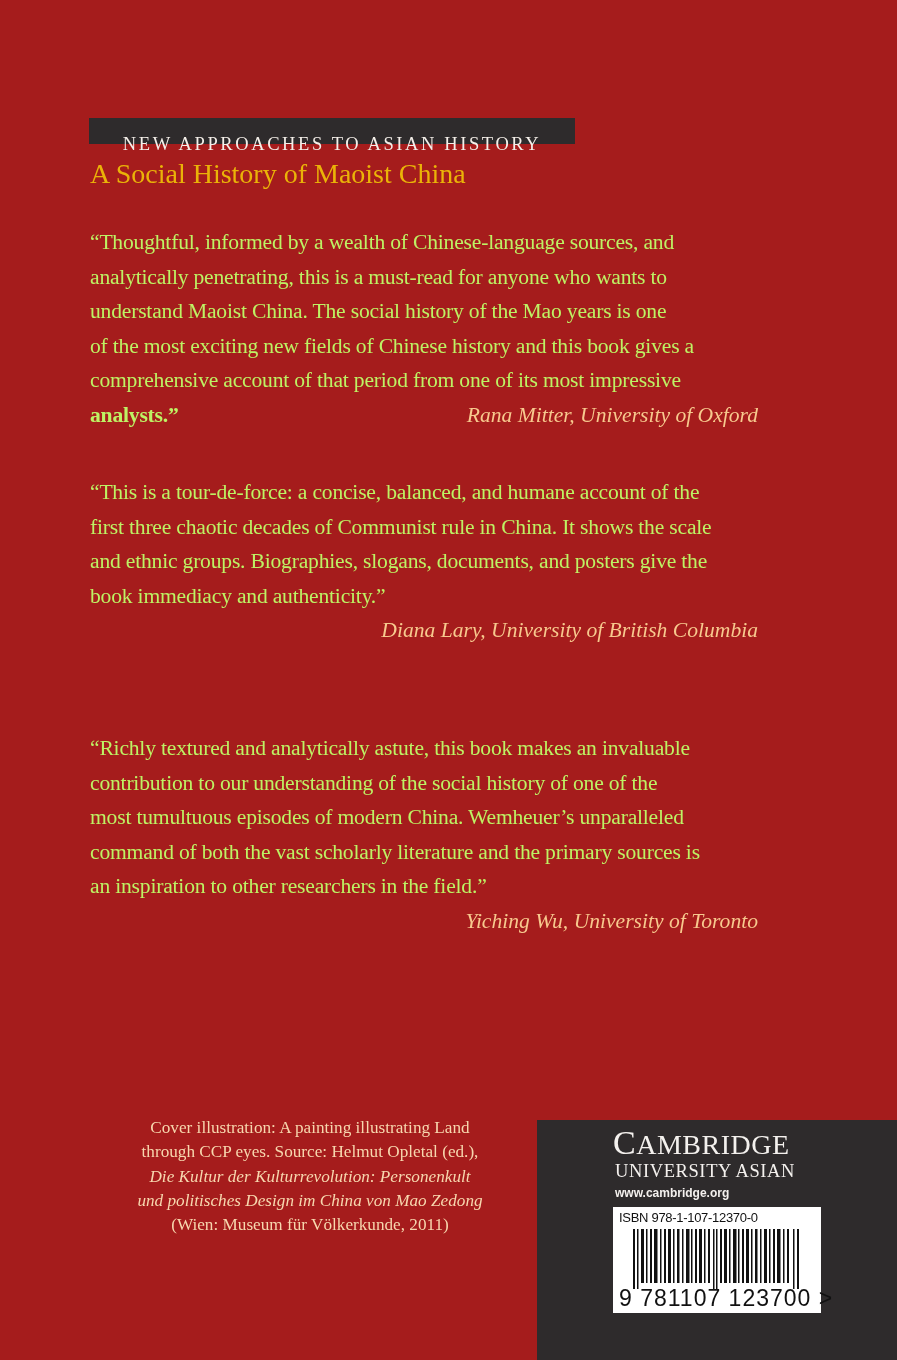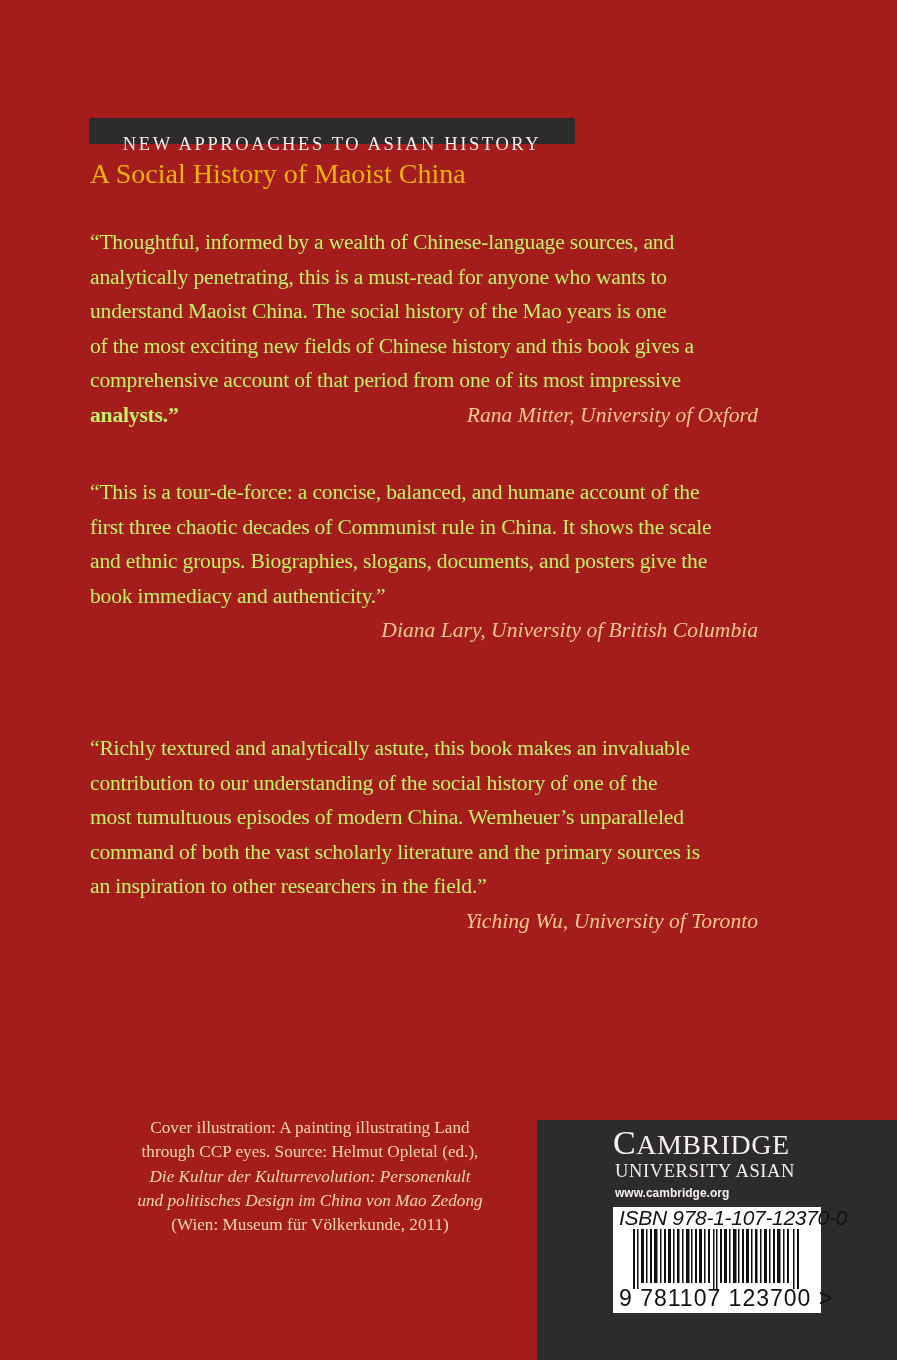--- a/index.html
+++ b/index.html
@@ -148,25 +148,24 @@
       width: 208px;
       height: 106px;
       background: #ffffff;
       color: #111;
       font-family: "Liberation Sans", "DejaVu Sans", sans-serif;
     }
     .isbn-label {
       position: absolute;
       left: 6px;
       top: 1px;
-      font-size: 21px;
+      font-size: 13px;
       line-height: 20px;
       white-space: nowrap;
       letter-spacing: -0.3px;
-      font-style: italic;
     }
     .barcode-bars {
       position: absolute;
       left: 20px;
       top: 22px;
       width: 168px;
       height: 60px;
     }
     .barcode-digits {
       position: absolute;

